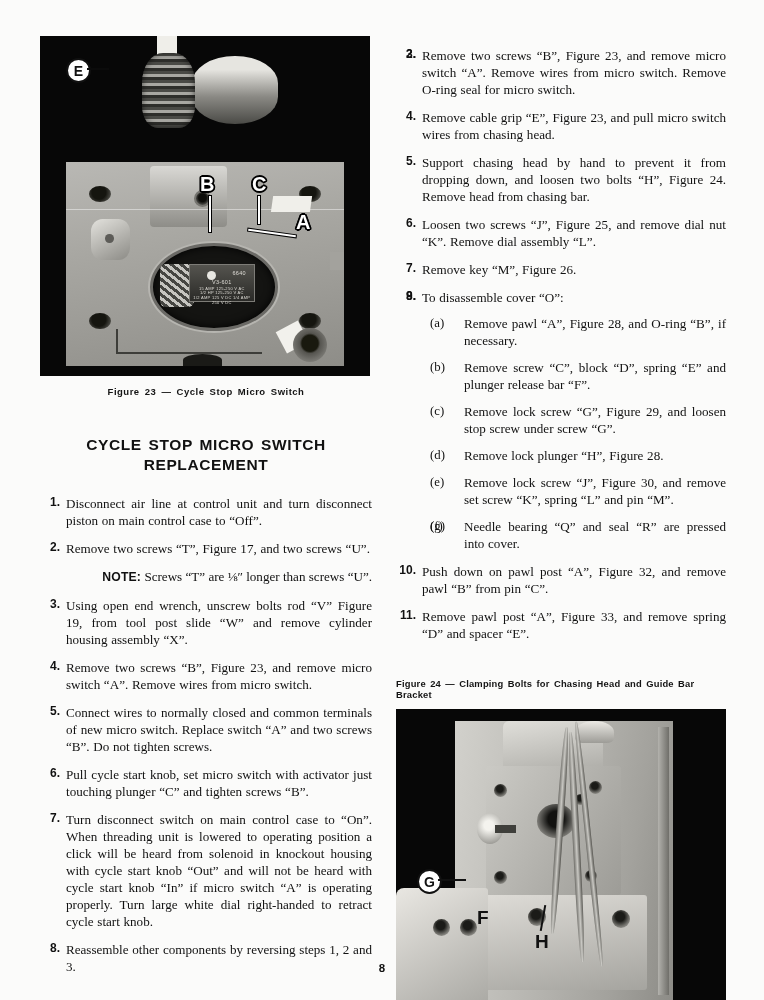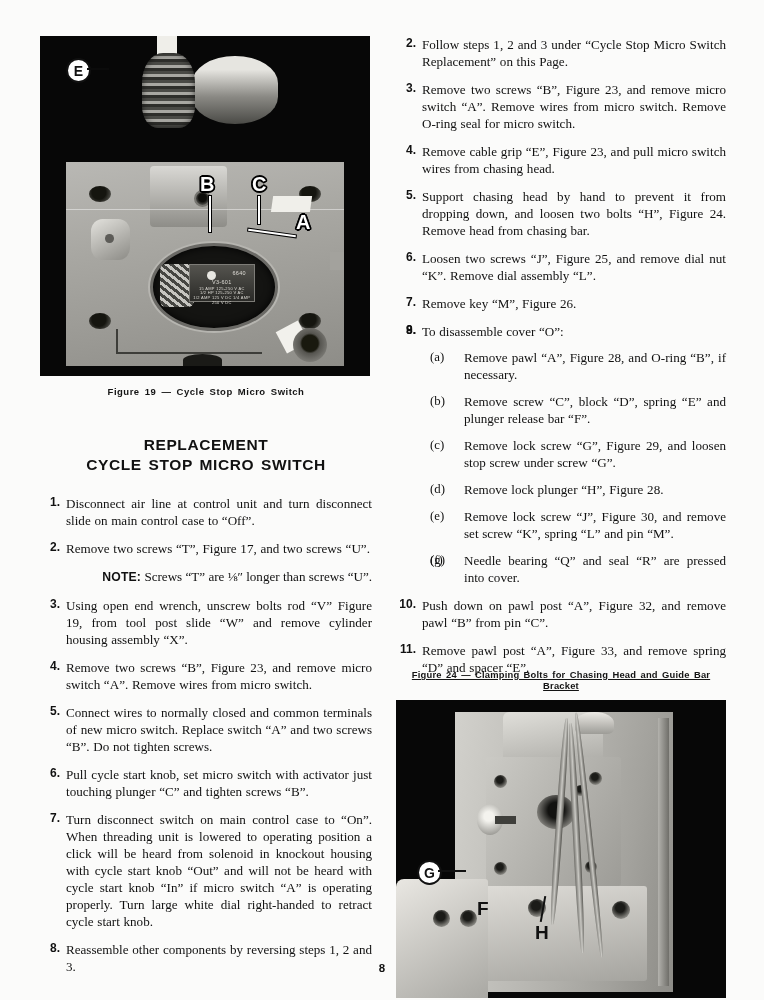--- a/index.html
+++ b/index.html
@@ -53,27 +53,26 @@
     font-family: "Liberation Sans", "DejaVu Sans", sans-serif;
     font-size: 9.5px;
     font-weight: bold;
     letter-spacing: 0.5px;
     word-spacing: 2px;
     text-align: center;
     color: #141414;
     margin-top: 10px;
   }
   .fig-caption-left {
-    text-align: center;
-    margin-top: 4px;
+    text-align: left;
+    margin-top: 13px;
     margin-bottom: 9px;
     font-size: 9.4px;
     letter-spacing: 0.2px;
     word-spacing: 1.5px;
-    text-decoration: underline;
   }
 
   
   .f23-plate {
     position: absolute;
     left: 8%;
     top: 37%;
     width: 84%;
     height: 60%;
     background: linear-gradient(170deg,#b9b8b4 0%,#a9a8a3 35%,#9d9c97 65%,#8e8d88 100%);
@@ -524,31 +523,31 @@
       <div class="callout" style="left:160px; top:138px; font-size:20px;">B</div>
       <div class="leader-w" style="left:169px; top:160px; width:2px; height:36px;"></div>
 
       <div class="callout" style="left:212px; top:138px; font-size:20px;">C</div>
       <div class="leader-w" style="left:218px; top:160px; width:2px; height:28px;"></div>
 
       <div class="callout" style="left:256px; top:176px; font-size:20px;">A</div>
       <div class="leader-w" style="left:208px; top:196px; width:48px; height:2px; transform:rotate(8deg);"></div>
     </div>
 
-    <div class="fig-caption">Figure 19 — Cycle Stop Micro Switch</div>
+    <div class="fig-caption">Figure 23 — Cycle Stop Micro Switch</div>
 
     <div class="section-head head-1">
+      <div>CYCLE STOP MICRO SWITCH</div>
       <div>REPLACEMENT</div>
-      <div>CYCLE STOP MICRO SWITCH</div>
     </div>
 
     <ol class="steps">
       <li class="step">
         <span class="num">1.</span>
-        <span>Disconnect air line at control unit and turn disconnect slide on main control case to “Off”.</span>
+        <span>Disconnect air line at control unit and turn disconnect piston on main control case to “Off”.</span>
       </li>
       <li class="step">
         <span class="num">2.</span>
         <span>Remove two screws “T”, Figure 17, and two screws “U”.</span>
       </li>
     </ol>
 
     <p class="note">
       <b>NOTE:</b><span> Screws “T” are ⅛″ longer than screws “U”.</span>
     </p>
@@ -580,21 +579,20 @@
       </li>
     </ol>
 
   </div>
 
   <div class="col-right">
 
     <ol class="steps">
       <li class="step">
         <span class="num">2.</span>
-        <span>Follow steps 1, 2 and 3 under “Cycle Stop Micro Switch Replacement” on this Page.</span>
       </li>
       <li class="step">
         <span class="num">3.</span>
         <span>Remove two screws “B”, Figure 23, and remove micro switch “A”. Remove wires from micro switch. Remove O-ring seal for micro switch.</span>
       </li>
       <li class="step">
         <span class="num">4.</span>
         <span>Remove cable grip “E”, Figure 23, and pull micro switch wires from chasing head.</span>
       </li>
       <li class="step">

